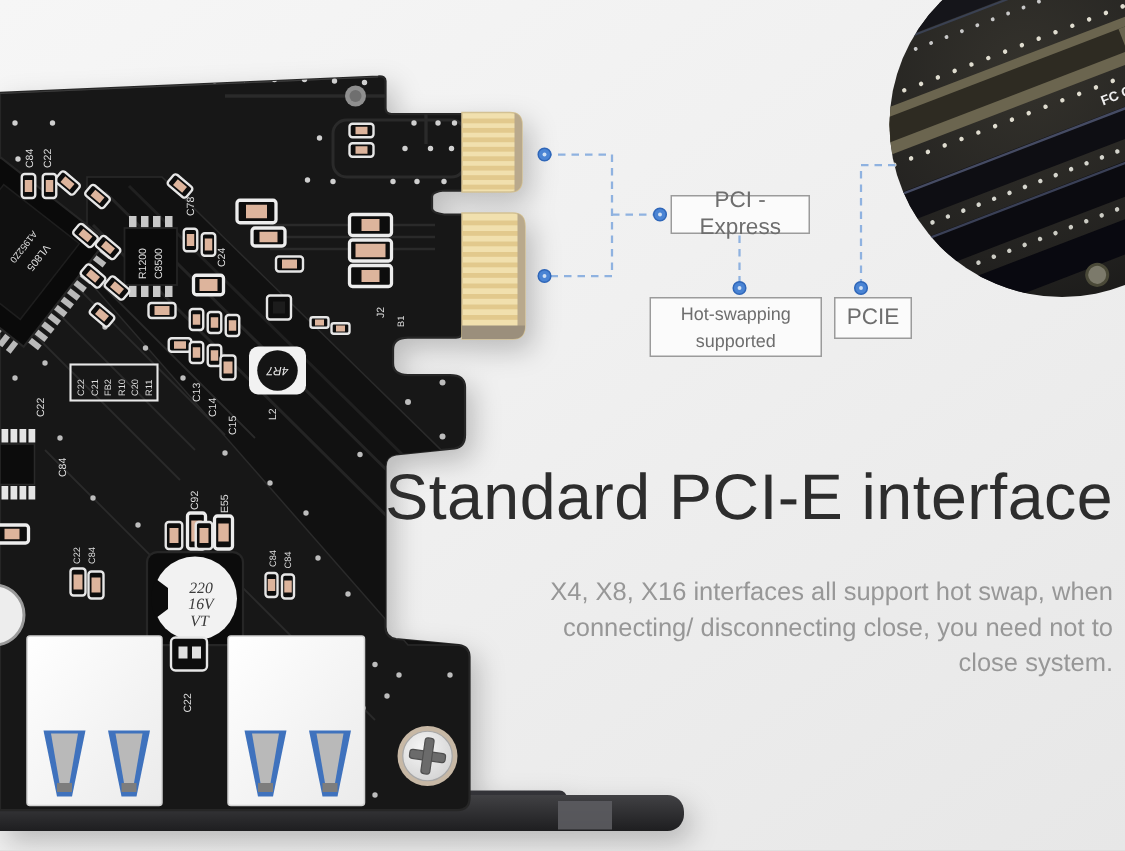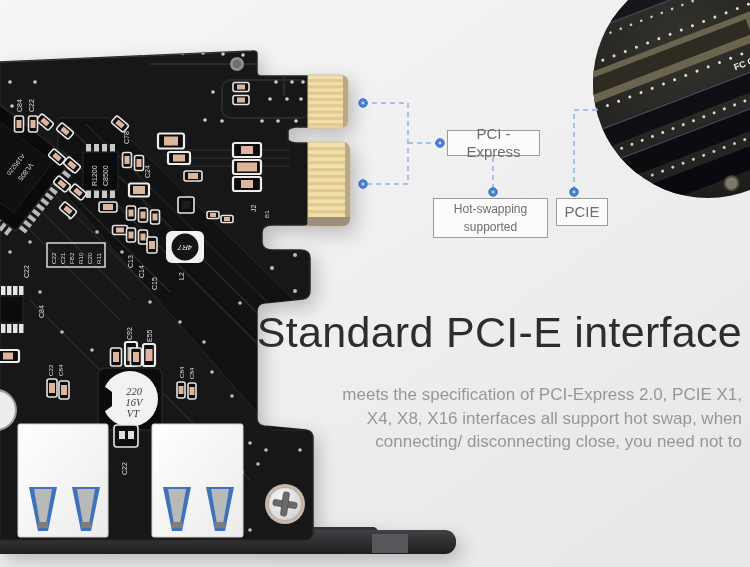--- a/index.html
+++ b/index.html
@@ -701,18 +701,18 @@
   <div class="callout two-line" style="left:433px;top:198px;width:115px;height:40px;">
     <span>Hot-swapping</span>
     <span>supported</span>
   </div>
   <div class="callout one-line" style="left:556px;top:198px;width:52px;height:28px;">
     <span>PCIE</span>
   </div>
 
   <div class="title">Standard PCI-E interface</div>
   <div class="desc">
-    <div>meets the specification of PCI-Express 2.0, PCIE X1,</div>
     <div>X4, X8, X16 interfaces all support hot swap, when</div>
     <div>connecting/ disconnecting close, you need not to</div>
+    <div>close system.</div>
   </div>
 
 </div>
 
 </body></html>

